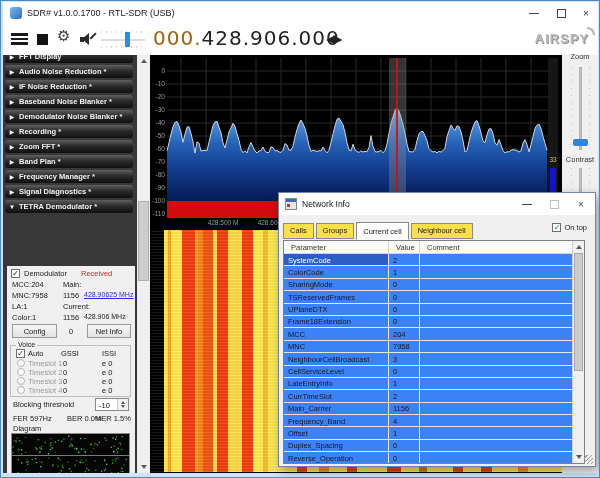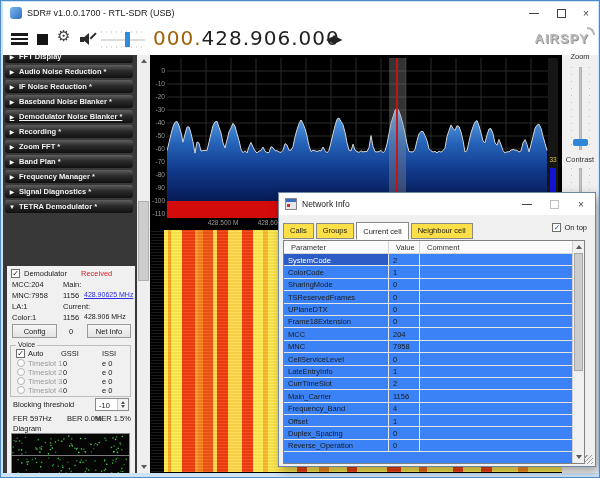--- a/index.html
+++ b/index.html
@@ -196,21 +196,21 @@
           <span>Audio Noise Reduction *</span>
         </div>
         <div class="ph" style="top: 25px;">
           <span class="arr">▶</span>
           <span>IF Noise Reduction *</span>
         </div>
         <div class="ph" style="top: 40px;">
           <span class="arr">▶</span>
           <span>Baseband Noise Blanker *</span>
         </div>
-        <div class="ph" style="top: 55px; text-decoration: underline;">
+        <div class="ph" style="top: 55px;">
           <span class="arr">▶</span>
           <span>Demodulator Noise Blanker *</span>
         </div>
         <div class="ph" style="top: 70px;">
           <span class="arr">▶</span>
           <span>Recording *</span>
         </div>
         <div class="ph" style="top: 85px;">
           <span class="arr">▶</span>
           <span>Zoom FFT *</span>
@@ -753,20 +753,25 @@
             <span class="c-param">MCC</span>
             <span class="c-value">204</span>
             <span class="c-comment"></span>
           </div>
           <div class="ni-row">
             <span class="c-param">MNC</span>
             <span class="c-value">7958</span>
             <span class="c-comment"></span>
           </div>
           <div class="ni-row">
+            <span class="c-param">NeighbourCellBroadcast</span>
+            <span class="c-value">3</span>
+            <span class="c-comment"></span>
+          </div>
+          <div class="ni-row">
             <span class="c-param">CellServiceLevel</span>
             <span class="c-value">0</span>
             <span class="c-comment"></span>
           </div>
           <div class="ni-row">
             <span class="c-param">LateEntryInfo</span>
             <span class="c-value">1</span>
             <span class="c-comment"></span>
           </div>
           <div class="ni-row">

